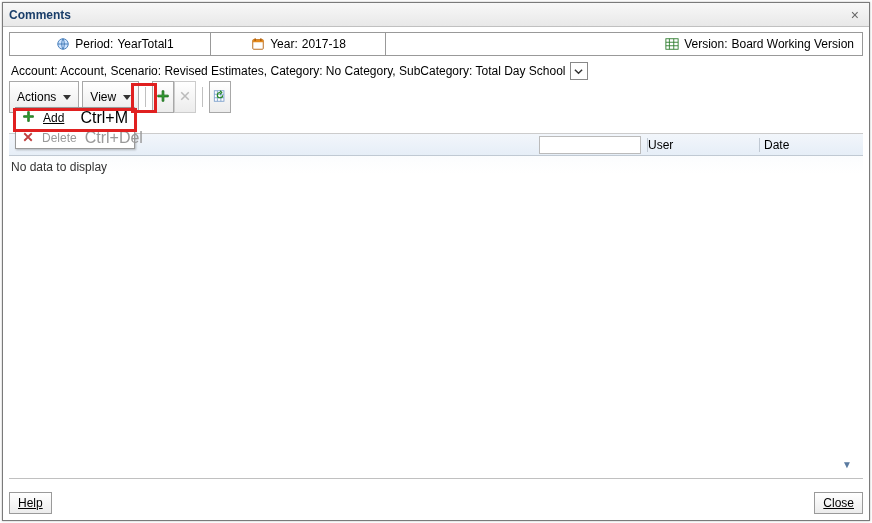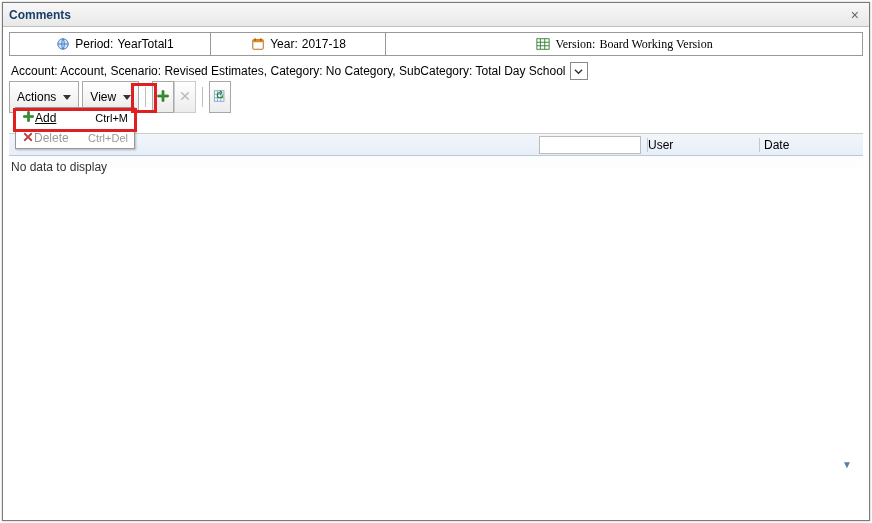--- a/index.html
+++ b/index.html
@@ -50,21 +50,21 @@
     display: flex;
     align-items: center;
     padding: 0 8px;
     gap: 4px;
     white-space: nowrap;
   }
   .info-cell:last-child { border-right: none; }
   .ic-period { width: 192px; justify-content: center; }
   .ic-year { width: 175px; justify-content: center; }
   .ic-dsb { width: 148px; justify-content: center; }
-  .ic-version { flex: 1; justify-content: center; font-family: Liberation Serif, serif; }
+  .ic-version { flex: 1; justify-content: flex-end; }
   .ic-icon { width: 16px; height: 16px; display: inline-flex; align-items: center; justify-content: center; }
   .context-row {
     padding: 2px 8px 4px 8px;
     display: flex;
     align-items: center;
     gap: 4px;
   }
   .context-row .dd {
     width: 18px; height: 18px;
     border: 1px solid #888;
@@ -112,27 +112,27 @@
     background: #fff;
     border: 1px solid #999;
     box-shadow: 1px 1px 2px rgba(0,0,0,0.25);
     z-index: 20;
   }
   .menu-item {
     display: flex;
     align-items: center;
     height: 20px;
     padding: 0 6px;
-    gap: 0;
+    gap: 8px;
     cursor: pointer;
   }
   .menu-item.disabled { color: #999; cursor: default; }
   .menu-item .lbl { flex: 1; }
   .menu-item .lbl.u { text-decoration: underline; text-underline-offset: 1px; text-decoration-thickness: 1px;}
-  .menu-item .short { font-size: 11px; }
+  .menu-item .short { font-size: 16px; }
   .highlight-a {
     position: absolute;
     border: 3px solid #e02020;
     pointer-events: none;
     z-index: 30;
   }
   .hl-addbtn { top: 80px; left: 128px; width: 26px; height: 30px; }
   .hl-addrow { top: 105px; left: 10px; width: 124px; height: 24px; }
   .table-area {
     position: absolute;
@@ -316,14 +316,22 @@
         <div style="float:right"><input class="th-search" style=""></div>
       </div>
       <div class="th-user">User</div>
       <div class="th-date">Date</div>
     </div>
     <div class="nodata">No data to display</div>
   </div>
 
   <div class="scroll-corner">▼</div>
 
+  <div class="footer">
+    <div class="footer-btn">
+      <span class="u">Help</span>
+    </div>
+    <div class="footer-btn">
+      <span class="u">Close</span>
+    </div>
+  </div>
 
 </div>
 
 </body></html>

